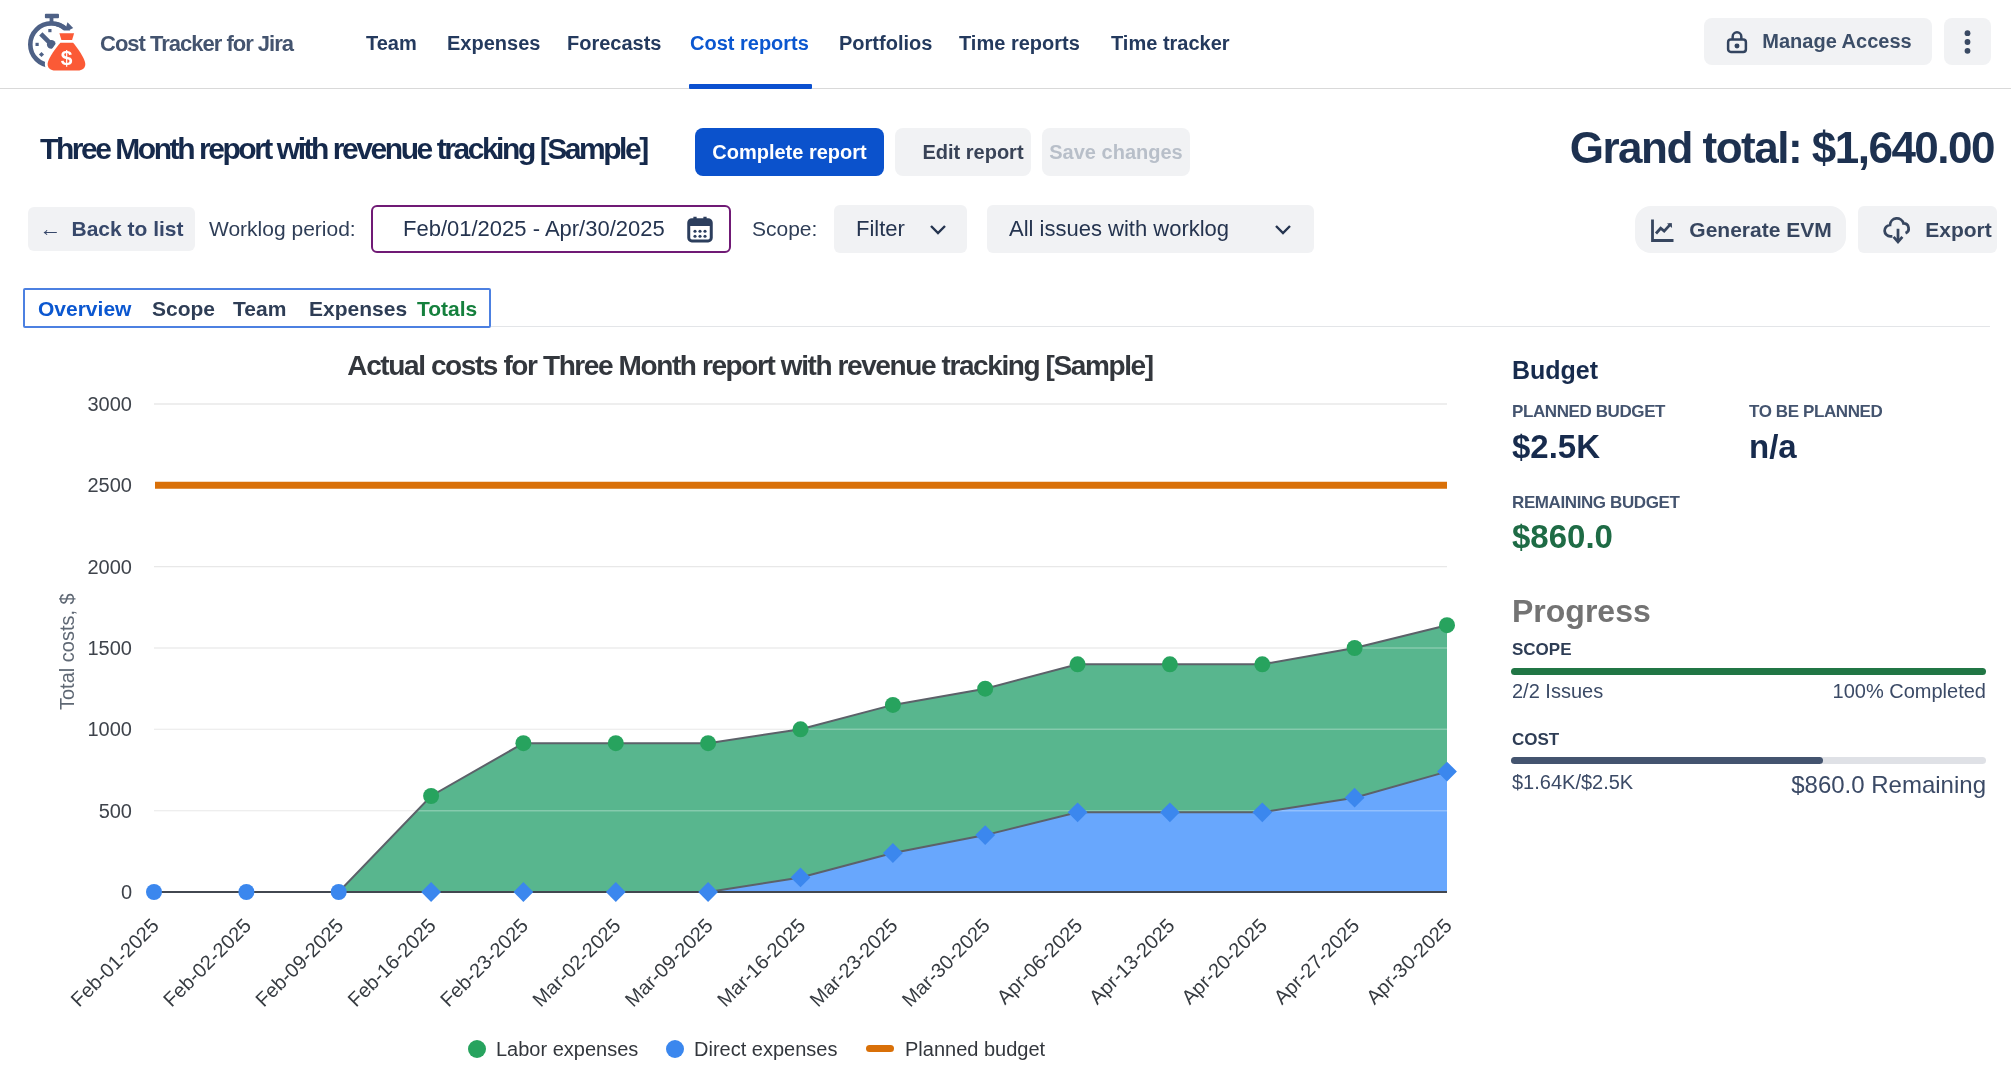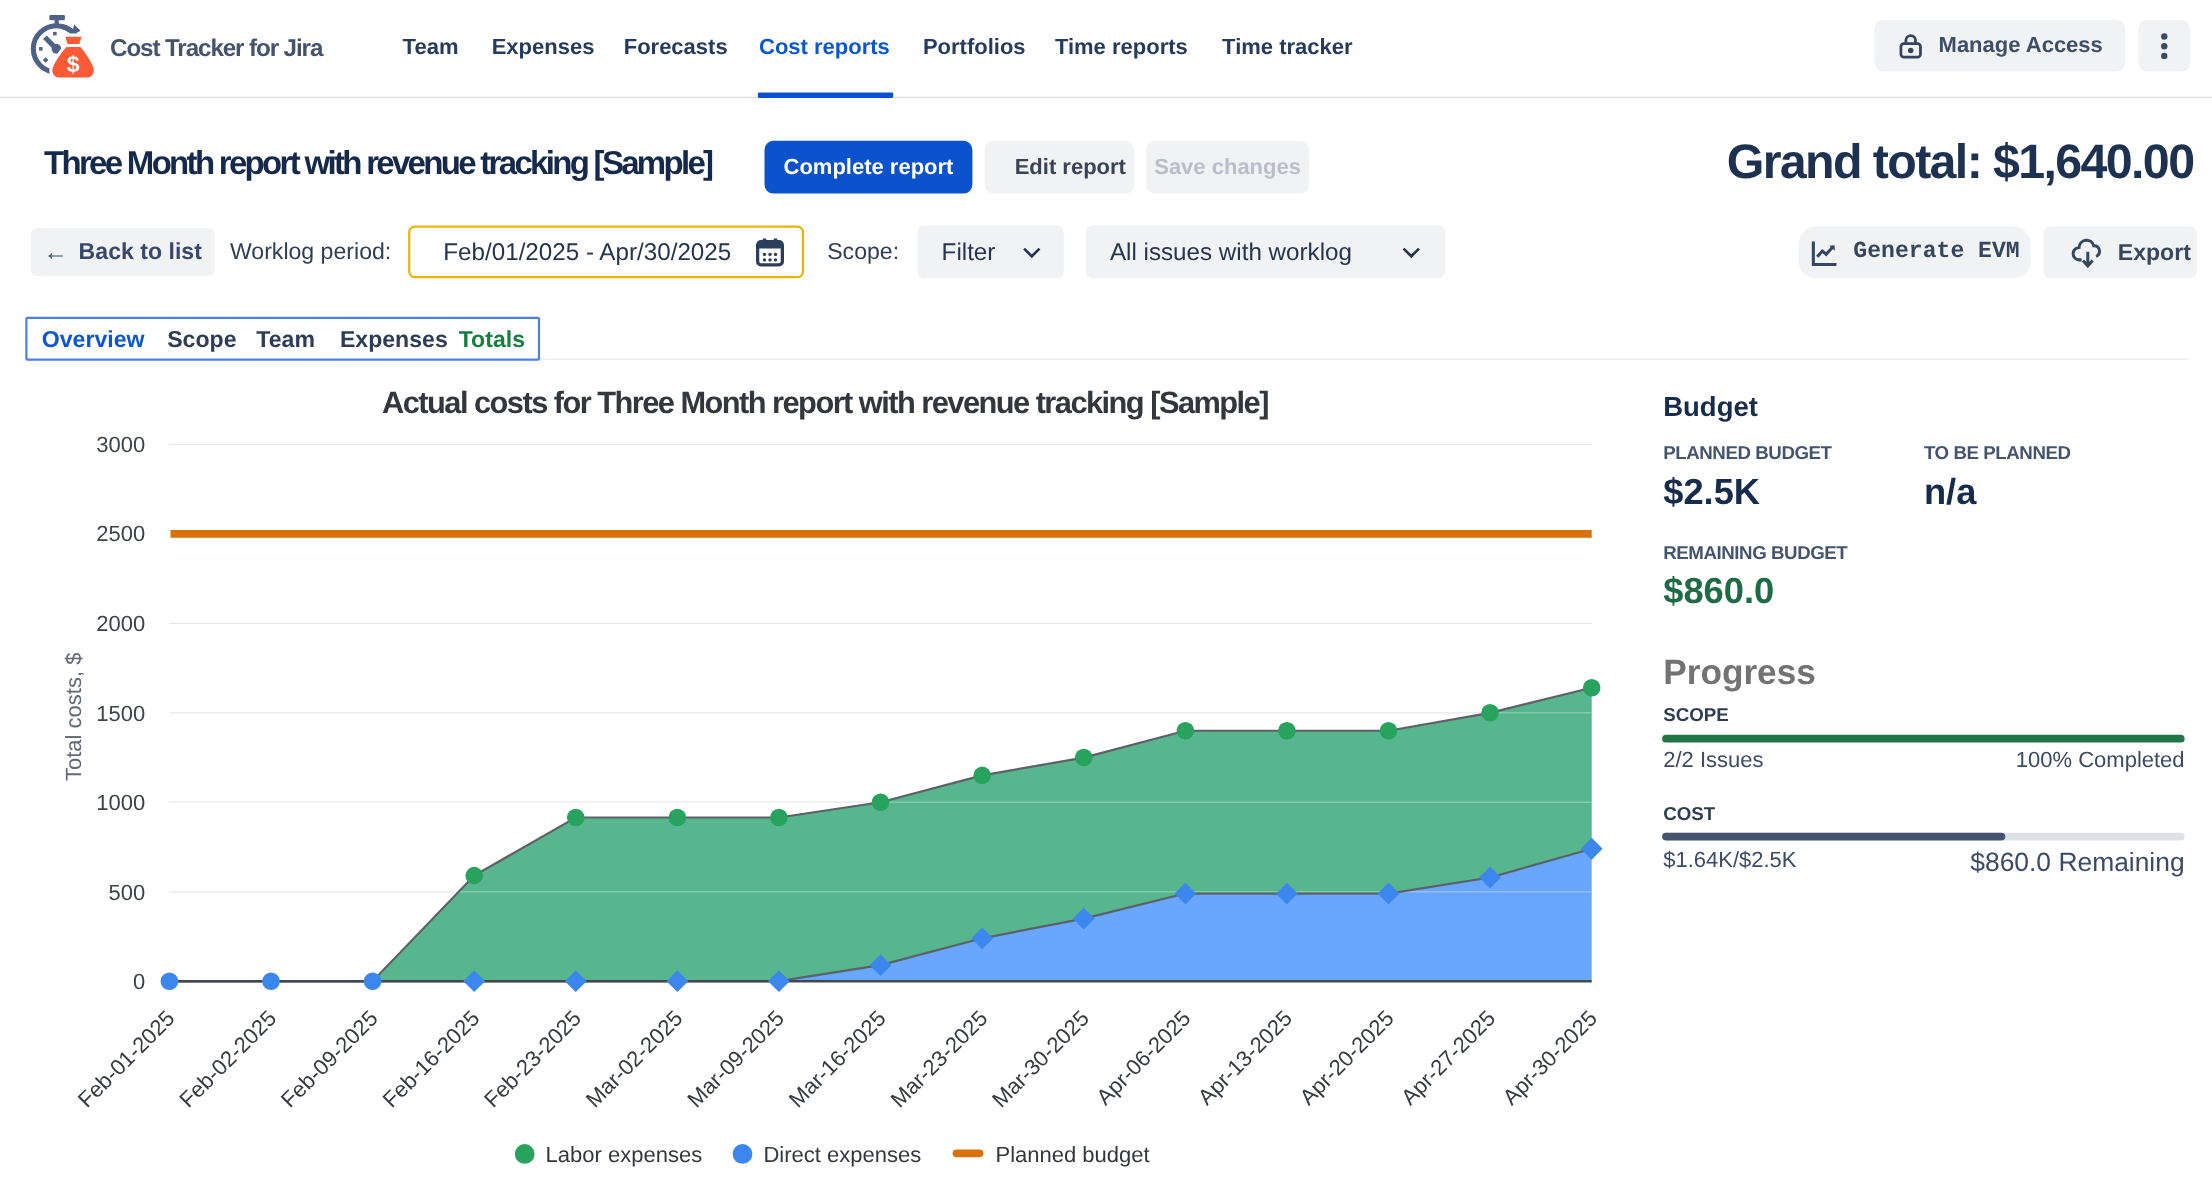--- a/index.html
+++ b/index.html
@@ -64,21 +64,21 @@
 <div class="abs" style="left:40px;top:132px;font-size:30px;font-weight:700;color:#15294b;letter-spacing:-2.45px;">Three Month report with revenue tracking [Sample]</div>
 <div class="abs btn" style="left:695px;top:128px;width:189px;height:48px;background:#0b52cc;color:#ffffff;font-size:20px;">Complete report</div>
 <div class="abs btn" style="left:895px;top:128px;width:136px;height:48px;font-size:20px;color:#394357;padding-left:20px;">Edit report</div>
 <div class="abs btn" style="left:1042px;top:128px;width:148px;height:48px;font-size:20px;color:#b8bfc9;">Save changes</div>
 <div class="abs" style="right:17px;top:123px;font-size:44px;font-weight:700;color:#1d3150;letter-spacing:-1.5px;">Grand total: $1,640.00</div>
 
 <div class="abs btn" style="left:28px;top:207px;width:167px;height:44px;font-size:21px;color:#37486a;border-radius:6px;">
   <span style="font-weight:400;margin-right:10px;font-size:22px;">←</span>Back to list
 </div>
 <div class="abs" style="left:209px;top:217px;font-size:21px;color:#2f3e57;">Worklog period:</div>
-<div class="abs" style="left:371px;top:205px;width:360px;height:48px;border:2px solid #eab308;border-radius:6px;background:#fff;display:flex;align-items:center;">
+<div class="abs" style="left:371px;top:205px;width:360px;height:48px;border:2px solid #701a75;border-radius:6px;background:#fff;display:flex;align-items:center;">
   <span style="margin-left:30px;font-size:22px;color:#25344f;">Feb/01/2025 - Apr/30/2025</span>
   <svg width="30" height="30" viewBox="0 0 24 24" style="position:absolute;right:14px;">
       <rect x="3" y="4.5" width="18" height="17" rx="2.5" fill="none" stroke="#2c3e5d" stroke-width="2.4"></rect>
       <path d="M3 9.5 L3 7 a2.5 2.5 0 0 1 2.5 -2.5 L18.5 4.5 a2.5 2.5 0 0 1 2.5 2.5 L21 9.5 Z" fill="#2c3e5d"></path>
       <line x1="8" y1="2.2" x2="8" y2="6" stroke="#2c3e5d" stroke-width="2.6"></line>
       <line x1="16" y1="2.2" x2="16" y2="6" stroke="#2c3e5d" stroke-width="2.6"></line>
       <circle cx="8" cy="13.8" r="1.25" fill="#2c3e5d"></circle>
       <circle cx="12" cy="13.8" r="1.25" fill="#2c3e5d"></circle>
       <circle cx="16" cy="13.8" r="1.25" fill="#2c3e5d"></circle>
       <circle cx="8" cy="17.8" r="1.25" fill="#2c3e5d"></circle>
@@ -92,21 +92,21 @@
   <svg width="18" height="11" viewBox="0 0 18 11" style="position:absolute;right:20px;">
       <path d="M2 2 L9 9 L16 2" fill="none" stroke="#25344f" stroke-width="2.4"></path>
     </svg>
 </div>
 <div class="abs btn" style="left:987px;top:205px;width:327px;height:48px;font-size:22px;font-weight:400;color:#25344f;border-radius:6px;justify-content:flex-start;">
   <span style="margin-left:22px;">All issues with worklog</span>
   <svg width="18" height="11" viewBox="0 0 18 11" style="position:absolute;right:22px;">
       <path d="M2 2 L9 9 L16 2" fill="none" stroke="#25344f" stroke-width="2.4"></path>
     </svg>
 </div>
-<div class="abs btn" style="left:1635px;top:206px;width:211px;height:47px;font-size:21px;color:#37465f;border-radius:16px;font-family:Liberation Mono, monospace;">
+<div class="abs btn" style="left:1635px;top:206px;width:211px;height:47px;font-size:21px;color:#37465f;border-radius:16px;">
   <svg width="28" height="28" viewBox="0 0 24 24" style="margin-right:12px;">
       <path d="M3 3 L3 21 L21 21" fill="none" stroke="#37465f" stroke-width="2.4"></path>
       <path d="M6 15 L10 10.5 L13 13 L18.5 7" fill="none" stroke="#37465f" stroke-width="2.4"></path>
       <path d="M19.5 6 L19.8 10.2 L15.4 6.4 Z" fill="#37465f"></path>
     </svg>
   Generate EVM
 </div>
 <div class="abs btn" style="left:1858px;top:206px;width:139px;height:47px;font-size:21px;color:#37465f;border-radius:6px;padding-left:20px;">
   <svg width="30" height="30" viewBox="0 0 24 24" style="margin-right:12px;">
       <path d="M7.5 17 H6 a4.5 4.5 0 0 1 -0.4 -9 a5.5 5.5 0 0 1 10.8 -1.2 a4 4 0 0 1 1.6 7.7" fill="none" stroke="#37465f" stroke-width="2.2"></path>

